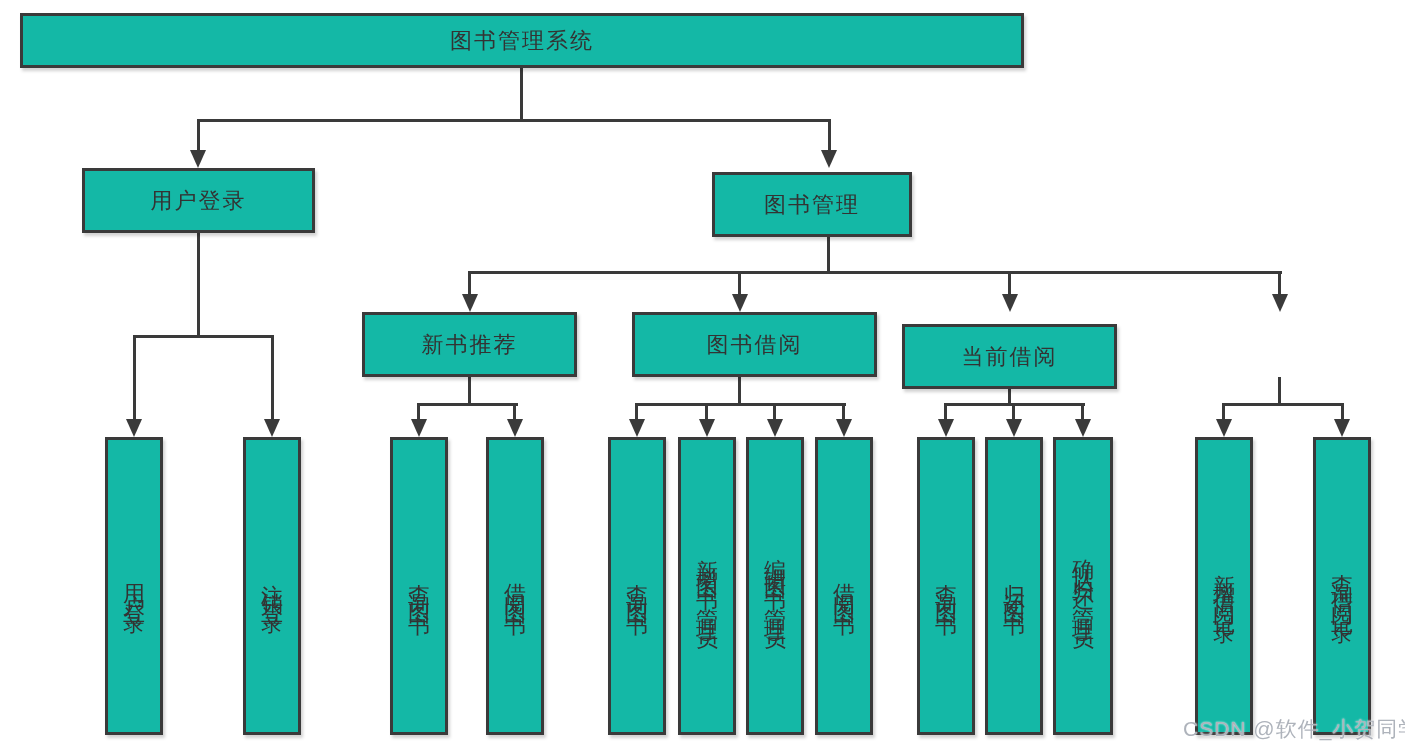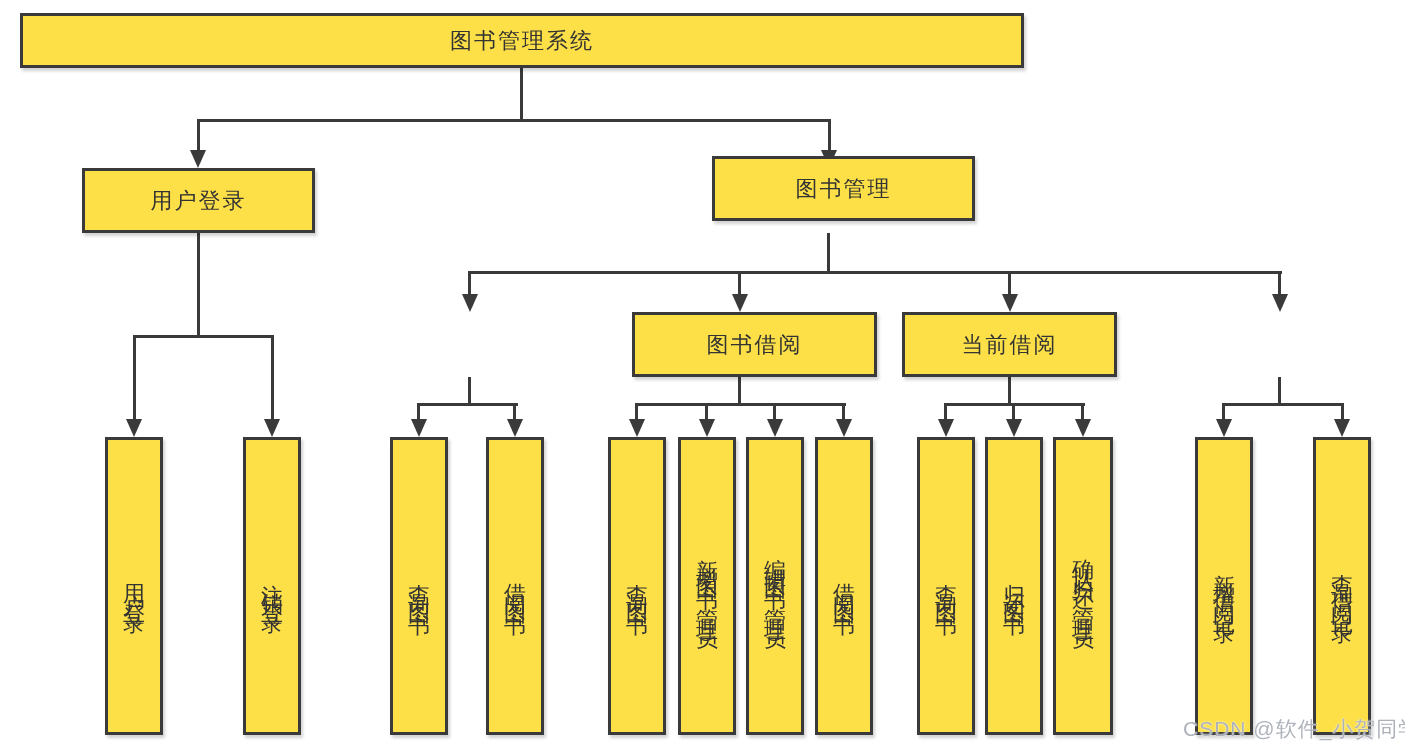--- a/index.html
+++ b/index.html
@@ -11,21 +11,21 @@
   .stage{
     position:relative;
     width:1405px;height:747px;
     background:#ffffff;
     overflow:hidden;
     font-family:"Liberation Sans","DejaVu Sans",sans-serif;
   }
   .node{
     position:absolute;
     box-sizing:border-box;
-    background:#fde047;
+    background:#14b8a6;
     border:3px solid var(--line);
     box-shadow:2px 3px 3px rgba(0,0,0,0.18);
     display:flex;align-items:center;justify-content:center;
     color:var(--text);
     font-size:22px;
     letter-spacing:2px;
     white-space:nowrap;
     z-index:2;
   }
   .node.v{
@@ -66,21 +66,21 @@
   <i class="vl" style="left:520px;top:68px;height:53px"></i>
   <i class="hl" style="left:197px;top:119px;width:634px"></i>
   <i class="vl" style="left:197px;top:119px;height:33px"></i>
   <i class="vl" style="left:828px;top:119px;height:33px"></i>
   <i class="ar" style="left:190px;top:150px"></i>
   <i class="ar" style="left:821px;top:150px"></i>
 
   <div class="node" style="left:82px;top:168px;width:233px;height:65px">
     <span>用户登录</span>
   </div>
-  <div class="node" style="left:712px;top:156px;width:263px;height:65px">
+  <div class="node" style="left:712px;top:172px;width:200px;height:65px">
     <span>图书管理</span>
   </div>
 
   <i class="vl" style="left:197px;top:233px;height:104px"></i>
   <i class="hl" style="left:133px;top:335px;width:141px"></i>
   <i class="vl" style="left:133px;top:335px;height:86px"></i>
   <i class="vl" style="left:271px;top:335px;height:86px"></i>
   <i class="ar" style="left:126px;top:419px"></i>
   <i class="ar" style="left:264px;top:419px"></i>
 
@@ -88,24 +88,27 @@
   <i class="hl" style="left:468px;top:271px;width:814px"></i>
   <i class="vl" style="left:468px;top:271px;height:25px"></i>
   <i class="vl" style="left:738px;top:271px;height:25px"></i>
   <i class="vl" style="left:1008px;top:271px;height:25px"></i>
   <i class="vl" style="left:1278px;top:271px;height:25px"></i>
   <i class="ar" style="left:462px;top:294px"></i>
   <i class="ar" style="left:732px;top:294px"></i>
   <i class="ar" style="left:1002px;top:294px"></i>
   <i class="ar" style="left:1272px;top:294px"></i>
 
+  <div class="node" style="left:362px;top:312px;width:215px;height:65px">
+    <span>新书推荐</span>
+  </div>
   <div class="node" style="left:632px;top:312px;width:245px;height:65px">
     <span>图书借阅</span>
   </div>
-  <div class="node" style="left:902px;top:312px;width:215px;height:65px">
+  <div class="node" style="left:902px;top:324px;width:215px;height:65px">
     <span>当前借阅</span>
   </div>
 
   <i class="vl" style="left:468px;top:377px;height:29px"></i>
   <i class="hl" style="left:417px;top:403px;width:101px"></i>
   <i class="vl" style="left:417px;top:403px;height:18px"></i>
   <i class="vl" style="left:513px;top:403px;height:18px"></i>
   <i class="ar" style="left:411px;top:419px"></i>
   <i class="ar" style="left:507px;top:419px"></i>
 

